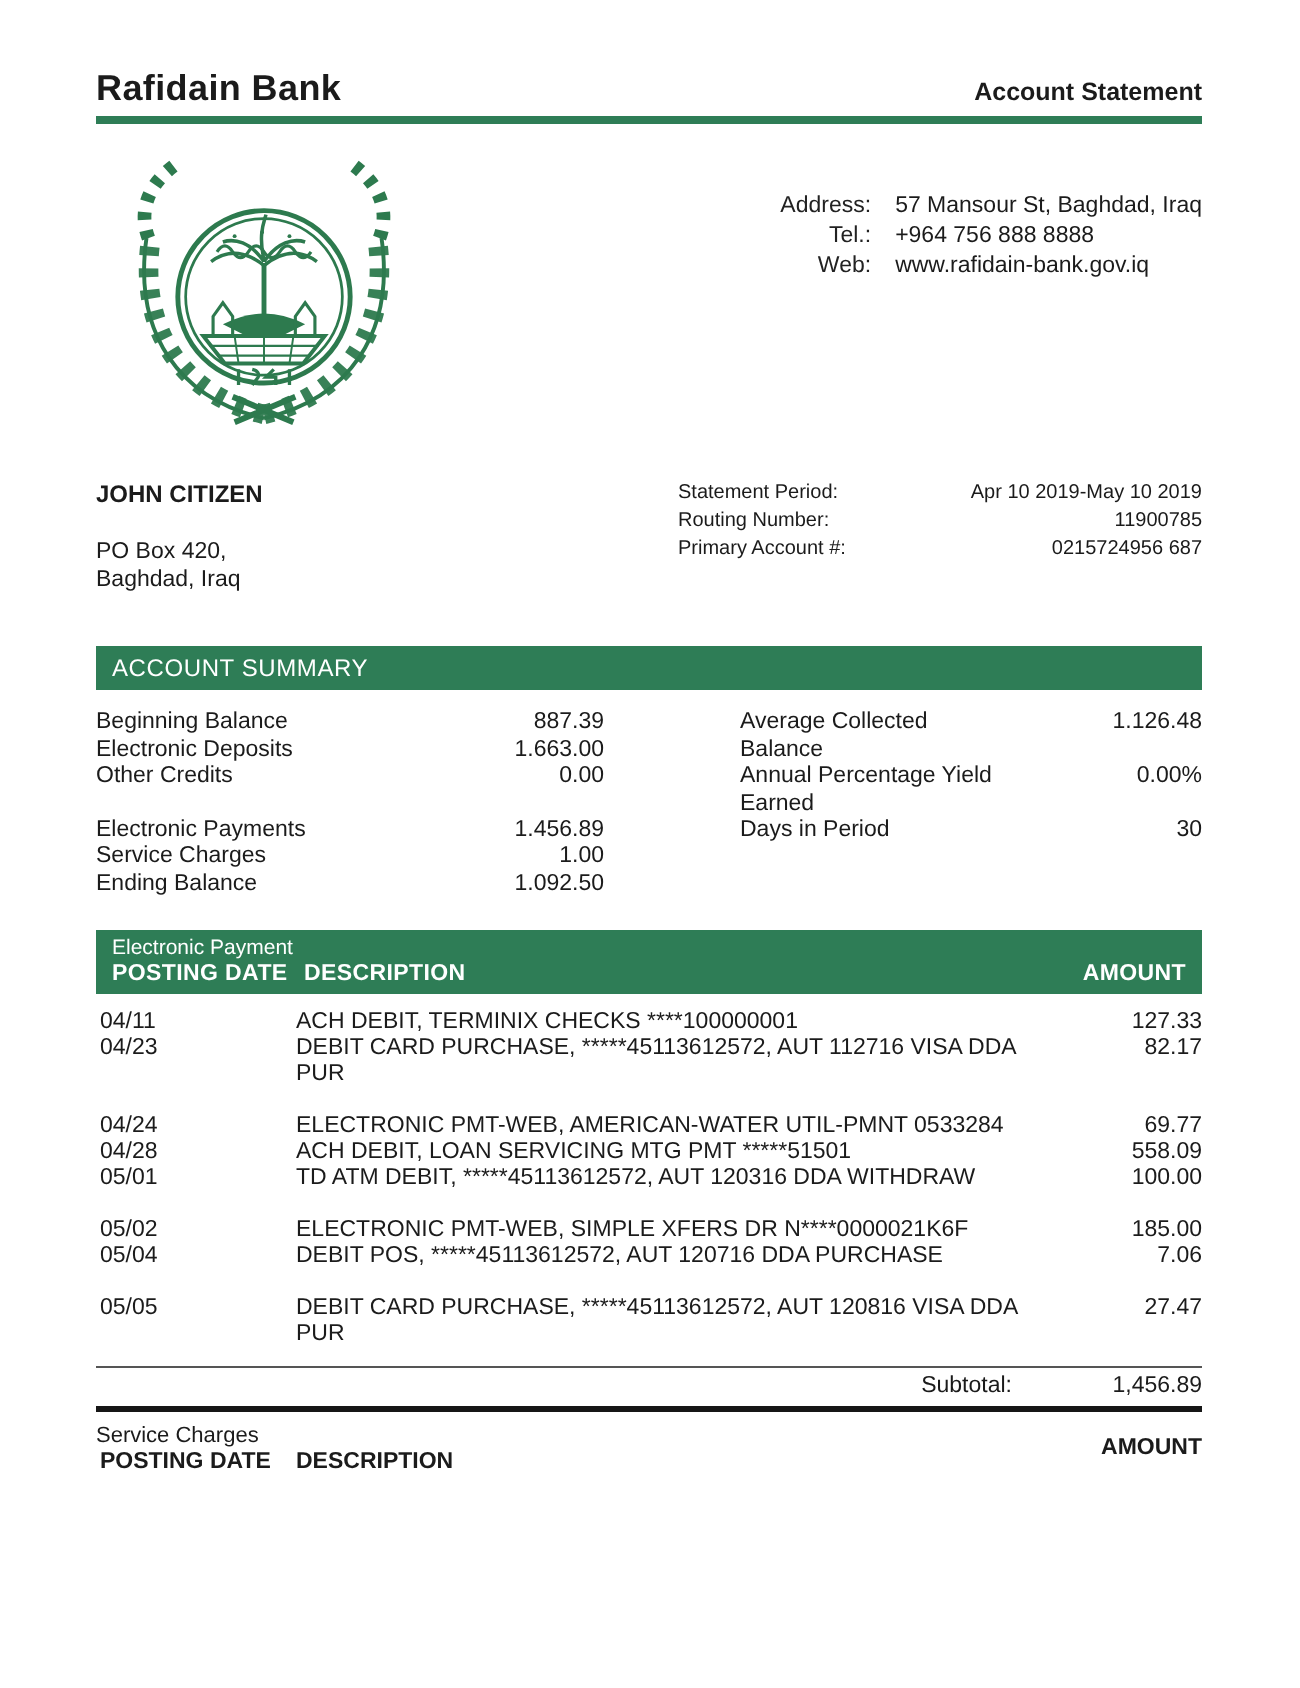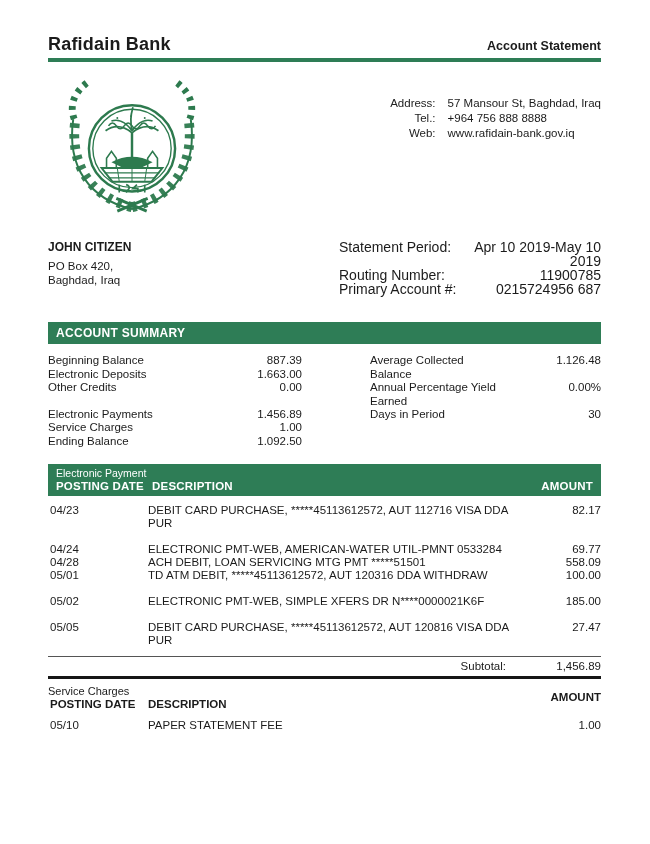--- a/index.html
+++ b/index.html
@@ -16,29 +16,29 @@
   
   .logo-row{display:flex;margin-top:12px;justify-content:space-between;}
   .contact{margin-left:auto;margin-top:22px;font-size:11.5px;line-height:15px;}
   .contact-row{display:flex;}
   .contact-label{width:88px;text-align:right;color:#222;}
   .contact-value{padding-left:12px;}
 
   
   .party-row{display:flex;margin-top:24px;}
   .customer{font-size:11.5px;line-height:14px;}
-  .customer-name{font-weight:bold;font-size:12px;margin-bottom:5px;}
-  .stmt-info{margin-left:auto;width:262px;font-size:14px;line-height:14px;}
+  .customer-name{font-weight:bold;font-size:12px;margin-bottom:15px;}
+  .stmt-info{margin-left:auto;width:262px;font-size:10px;line-height:14px;}
   .stmt-row{display:flex;}
   .stmt-label{white-space:nowrap;}
   .stmt-value{margin-left:auto;text-align:right;}
 
   
   .bar{background:var(--accent-green,#2E7D56);color:#fff;padding:4px 8px;}
-  .summary-bar{margin-top:26px;font-weight:bold;font-size:12px;letter-spacing:.3px;}
+  .summary-bar{margin-top:26px;font-weight:normal;font-size:12px;letter-spacing:.3px;}
 
   
   .summary{display:flex;margin-top:10px;font-size:11.5px;line-height:13.5px;}
   .sum-col-left{width:254px;}
   .sum-col-right{margin-left:68px;flex:1;}
   .sum-row{display:flex;gap:48px;}
   .sum-val{margin-left:auto;text-align:right;}
   .sum-gap{height:13px;}
 
   
@@ -218,20 +218,25 @@
     <div class="bar tx-bar">
       <div class="tx-bar-line1">Electronic Payment</div>
       <div class="tx-bar-line2">
         <span class="c-date">POSTING DATE</span>
         <span>DESCRIPTION</span>
         <span class="c-amount">AMOUNT</span>
       </div>
     </div>
     <div class="tx-rows">
       <div class="tx-row">
+          <span class="c-date">04/11</span>
+          <span class="c-desc">ACH DEBIT, TERMINIX CHECKS ****100000001</span>
+          <span class="c-amt">127.33</span>
+        </div>
+      <div class="tx-row">
           <span class="c-date">04/23</span>
           <span class="c-desc">DEBIT CARD PURCHASE, *****45113612572, AUT 112716 VISA DDA PUR</span>
           <span class="c-amt">82.17</span>
         </div>
       <div class="tx-row group-start">
           <span class="c-date">04/24</span>
           <span class="c-desc">ELECTRONIC PMT-WEB, AMERICAN-WATER UTIL-PMNT 0533284</span>
           <span class="c-amt">69.77</span>
         </div>
       <div class="tx-row">
@@ -241,20 +246,25 @@
         </div>
       <div class="tx-row">
           <span class="c-date">05/01</span>
           <span class="c-desc">TD ATM DEBIT, *****45113612572, AUT 120316 DDA WITHDRAW</span>
           <span class="c-amt">100.00</span>
         </div>
       <div class="tx-row group-start">
           <span class="c-date">05/02</span>
           <span class="c-desc">ELECTRONIC PMT-WEB, SIMPLE XFERS DR N****0000021K6F</span>
           <span class="c-amt">185.00</span>
+        </div>
+      <div class="tx-row">
+          <span class="c-date">05/04</span>
+          <span class="c-desc">DEBIT POS, *****45113612572, AUT 120716 DDA PURCHASE</span>
+          <span class="c-amt">7.06</span>
         </div>
       <div class="tx-row group-start">
           <span class="c-date">05/05</span>
           <span class="c-desc">DEBIT CARD PURCHASE, *****45113612572, AUT 120816 VISA DDA PUR</span>
           <span class="c-amt">27.47</span>
         </div>
     </div>
 
     <div class="subtotal-row">
       <span class="subtotal-label">Subtotal:</span>

